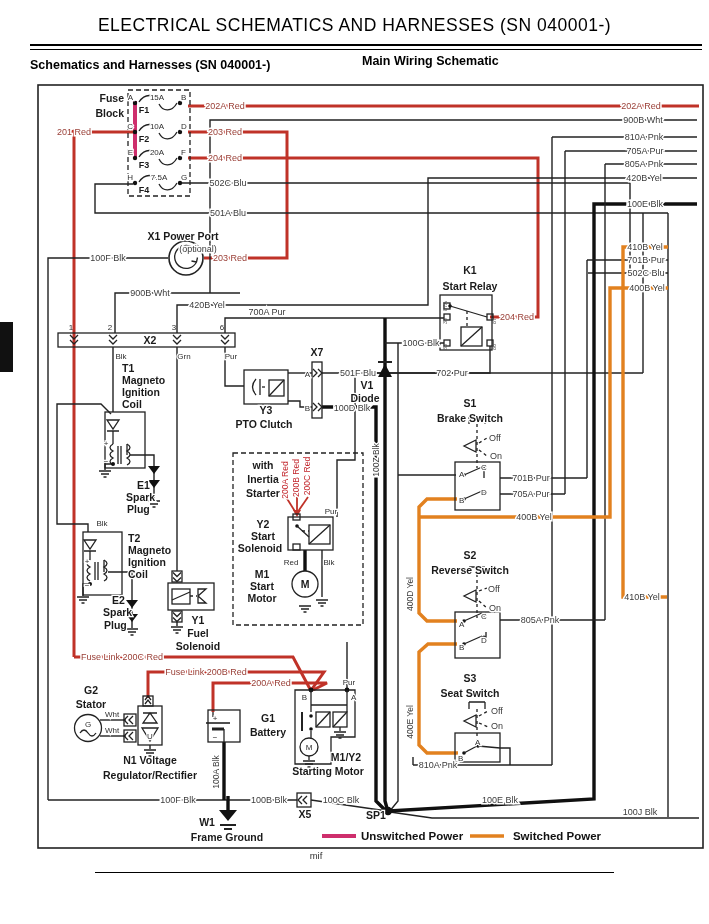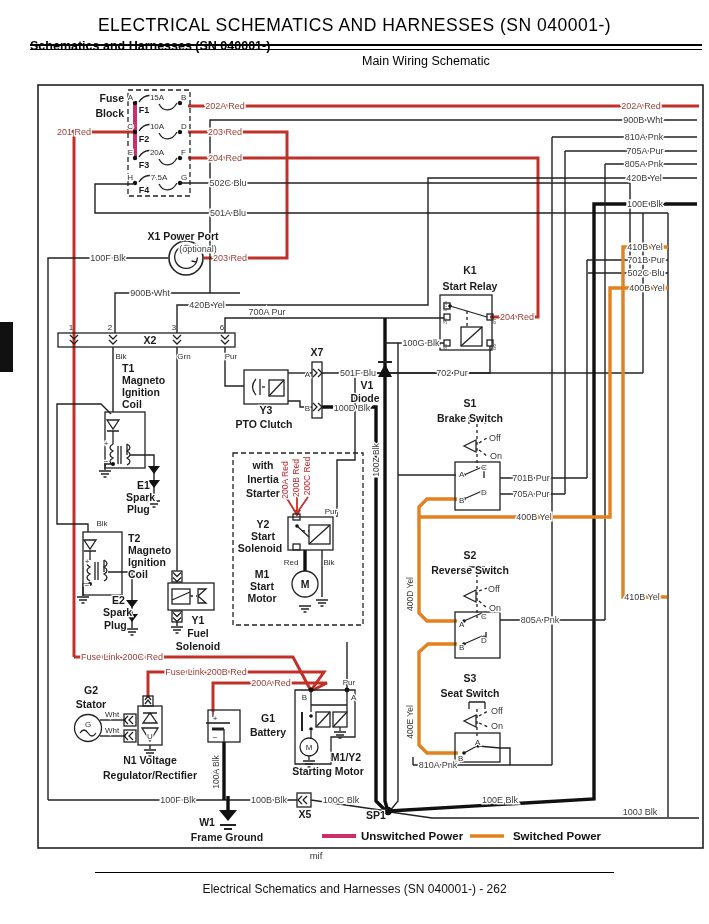--- a/index.html
+++ b/index.html
@@ -2,22 +2,22 @@
 <html><head>
 <meta charset="utf-8">
 <style>
   html,body{margin:0;padding:0;background:#fff;}
   #page{position:relative;width:709px;height:924px;background:#fff;overflow:hidden;
         font-family:"Liberation Sans",sans-serif;}
   .title{position:absolute;top:15px;left:0;width:709px;text-align:center;
          font-size:17.5px;font-weight:normal;color:#000;letter-spacing:.5px;}
   .title-rule{position:absolute;top:44px;left:30px;width:672px;height:3px;
          border-top:2px solid #000;border-bottom:1px solid #000;}
-  .sub-left{position:absolute;top:39px;left:30px;font-size:12.5px;font-weight:bold;color:#000;}
-  .sub-right{position:absolute;top:54px;left:362px;font-size:12.5px;font-weight:normal;color:#000;}
+  .sub-left{position:absolute;top:58px;left:30px;font-size:12.5px;font-weight:bold;color:#000;}
+  .sub-right{position:absolute;top:54px;left:362px;font-size:12.5px;font-weight:bold;color:#000;}
   .footer-rule{position:absolute;top:872px;left:95px;width:519px;border-top:1.4px solid #000;}
   .footer-text{position:absolute;top:882px;left:0;width:709px;text-align:center;
          font-size:12px;color:#111;}
   svg{position:absolute;top:0;left:0;}
   svg text{font-family:"Liberation Sans",sans-serif;}
   .t-w  {font-size:9px;fill:#3b3b3b;paint-order:stroke;stroke:#fff;stroke-width:3px;}
   .t-wr {font-size:9px;fill:#9a4038;paint-order:stroke;stroke:#fff;stroke-width:3px;}
   .t-b  {font-size:10.5px;font-weight:bold;fill:#1a1a1a;paint-order:stroke;stroke:#fff;stroke-width:2.5px;}
   .t-bs {font-size:9px;font-weight:bold;fill:#1a1a1a;}
   .t-p  {font-size:8px;fill:#2e2e2e;paint-order:stroke;stroke:#fff;stroke-width:2.5px;}
@@ -540,14 +540,13 @@
         <text x="646" y="276" class="t-w" text-anchor="middle">502C Blu</text>
         <text x="647" y="291" class="t-w" text-anchor="middle">400B Yel</text>
         <text x="642" y="600" class="t-w" text-anchor="middle">410B Yel</text>
         <text x="412" y="840" class="t-leg" text-anchor="middle">Unswitched Power</text>
         <text x="557" y="840" class="t-leg" text-anchor="middle">Switched Power</text>
         <text x="316" y="859" class="t-sm" text-anchor="middle">mif</text>
       </g>
   </svg>
 
   <div class="footer-rule"></div>
-  <div class="footer-text">Electrical  Schematics and Harnesses (SN 040001-)  - 262</div>
 </div>
 
 </body></html>

